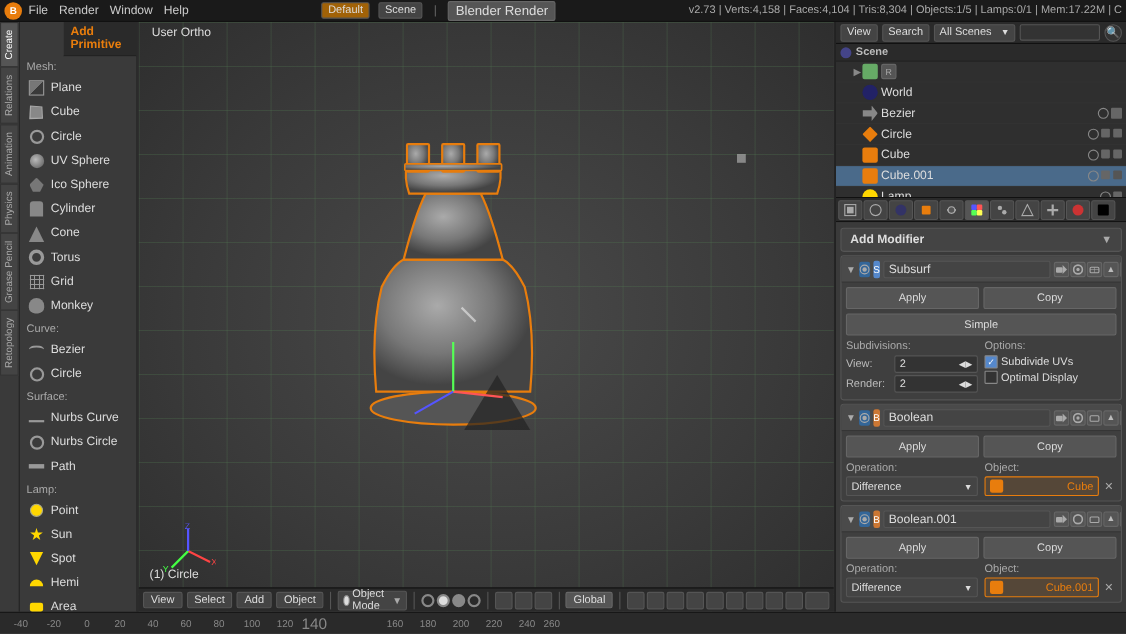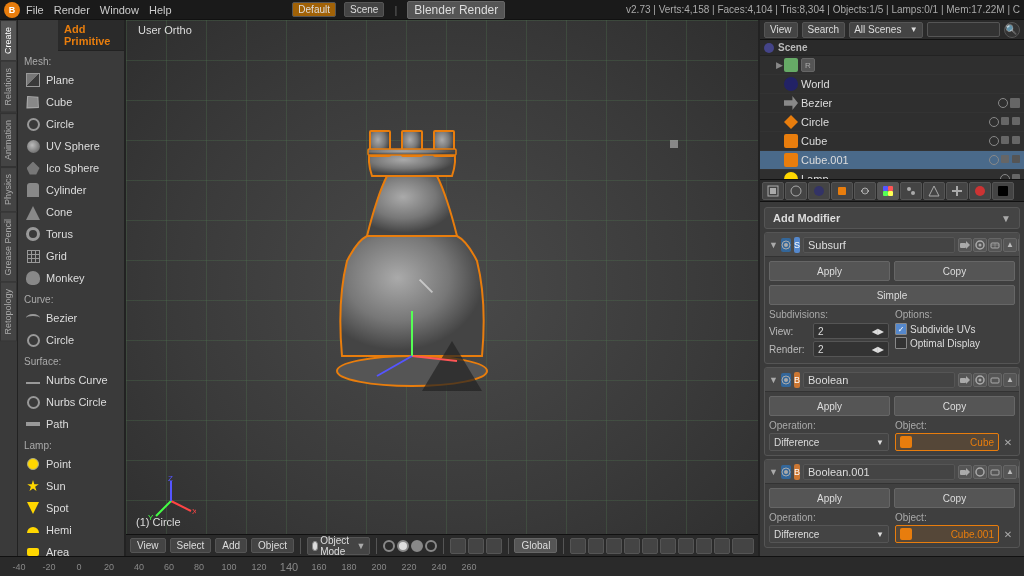--- a/index.html
+++ b/index.html
@@ -844,21 +844,21 @@
   <div style="display:flex;align-items:center;gap:0;flex:1;overflow:hidden;">
     <span style="width:30px;text-align:center;font-size:9px;">-40</span>
     <span style="width:30px;text-align:center;font-size:9px;">-20</span>
     <span style="width:30px;text-align:center;font-size:9px;">0</span>
     <span style="width:30px;text-align:center;font-size:9px;">20</span>
     <span style="width:30px;text-align:center;font-size:9px;">40</span>
     <span style="width:30px;text-align:center;font-size:9px;">60</span>
     <span style="width:30px;text-align:center;font-size:9px;">80</span>
     <span style="width:30px;text-align:center;font-size:9px;">100</span>
     <span style="width:30px;text-align:center;font-size:9px;">120</span>
-    <span style="width:30px;text-align:center;font-size:11px;">140</span>
-    <span style="width:30px;text-align:center;font-size:9px;">160</span>
+    <span style="width:30px;font-size:14px;">140</span>
+    <span style="width:30px;text-align:center;font-size:9px;margin-left:40px;">160</span>
     <span style="width:30px;text-align:center;font-size:9px;">180</span>
     <span style="width:30px;text-align:center;font-size:9px;">200</span>
     <span style="width:30px;text-align:center;font-size:9px;">220</span>
     <span style="width:30px;text-align:center;font-size:9px;">240</span>
-    <span style="width:30px;text-align:center;font-size:9px;">260</span>
+    <span style="width:30px;font-size:9px;">260</span>
   </div>
 </div>
 
 </body></html>

